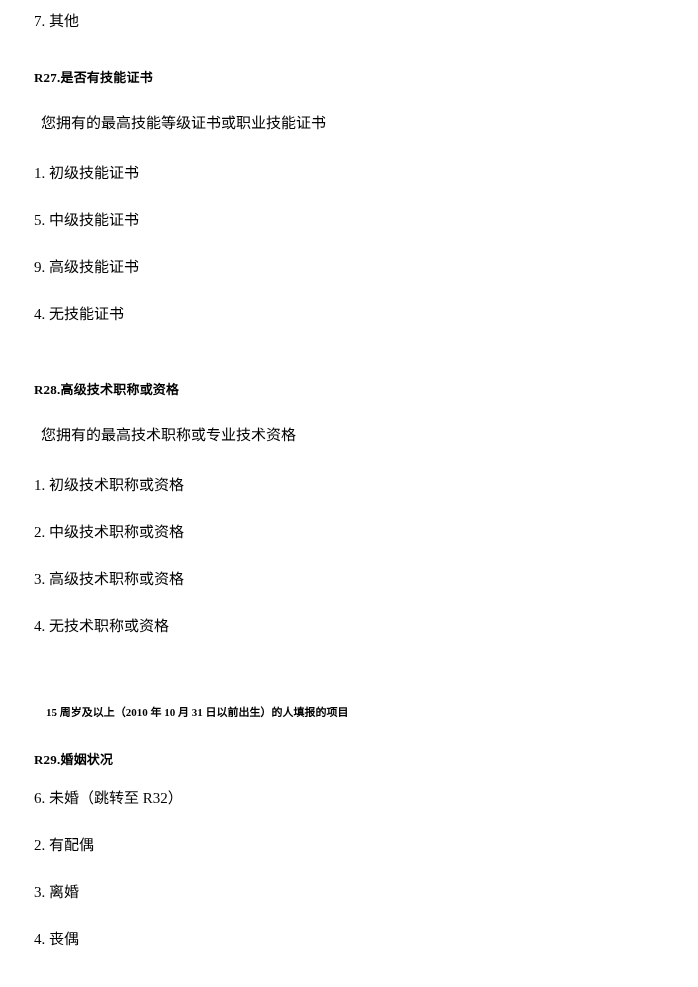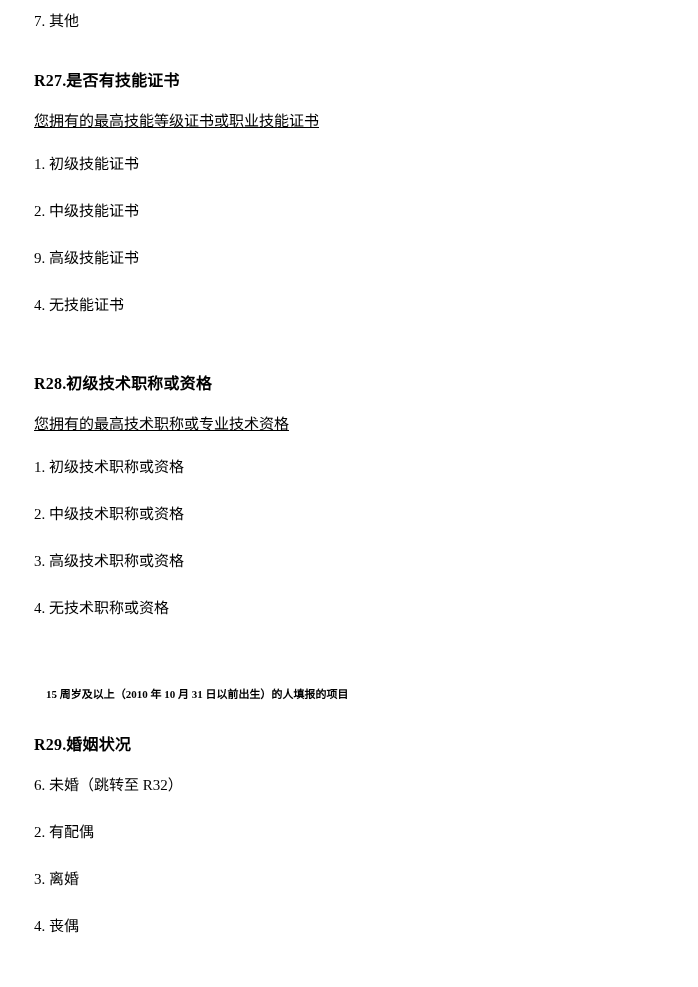--- a/index.html
+++ b/index.html
@@ -21,31 +21,30 @@
     box-sizing: border-box;
     padding: 8px 34px 0 34px;
   }
   .leading-item {
     font-size: 15px;
     line-height: 1.0;
     margin: 0 0 0 0;
     padding: 0;
   }
   .q-title {
-    font-size: 16px;
+    font-size: 13px;
     font-weight: bold;
     margin: 0;
     padding: 0;
     letter-spacing: 0.2px;
   }
   .q-sub {
     font-size: 15px;
-    margin: 0;
+    margin: 7px;
     padding: 0;
-    text-decoration: underline;
   }
   .opt {
     font-size: 15px;
     margin: 0;
     padding: 0;
   }
   .section-head {
     font-size: 11px;
     font-weight: bold;
     margin: 12px;
@@ -68,30 +67,30 @@
   <p class="leading-item">7. 其他</p>
 
   <div class="sp-38"></div>
 
   <p class="q-title">R27.是否有技能证书</p>
   <div class="sp-18"></div>
   <p class="q-sub">您拥有的最高技能等级证书或职业技能证书</p>
   <div class="sp-22"></div>
   <p class="opt">1. 初级技能证书</p>
   <div class="sp-26"></div>
-  <p class="opt">2. 中级技能证书</p>
+  <p class="opt">5. 中级技能证书</p>
   <div class="sp-26"></div>
   <p class="opt">9. 高级技能证书</p>
   <div class="sp-26"></div>
   <p class="opt">4. 无技能证书</p>
 
   <div class="sp-38"></div>
   <div class="sp-18"></div>
 
-  <p class="q-title">R28.初级技术职称或资格</p>
+  <p class="q-title">R28.高级技术职称或资格</p>
   <div class="sp-18"></div>
   <p class="q-sub">您拥有的最高技术职称或专业技术资格</p>
   <div class="sp-22"></div>
   <p class="opt">1. 初级技术职称或资格</p>
   <div class="sp-26"></div>
   <p class="opt">2. 中级技术职称或资格</p>
   <div class="sp-26"></div>
   <p class="opt">3. 高级技术职称或资格</p>
   <div class="sp-26"></div>
   <p class="opt">4. 无技术职称或资格</p>

